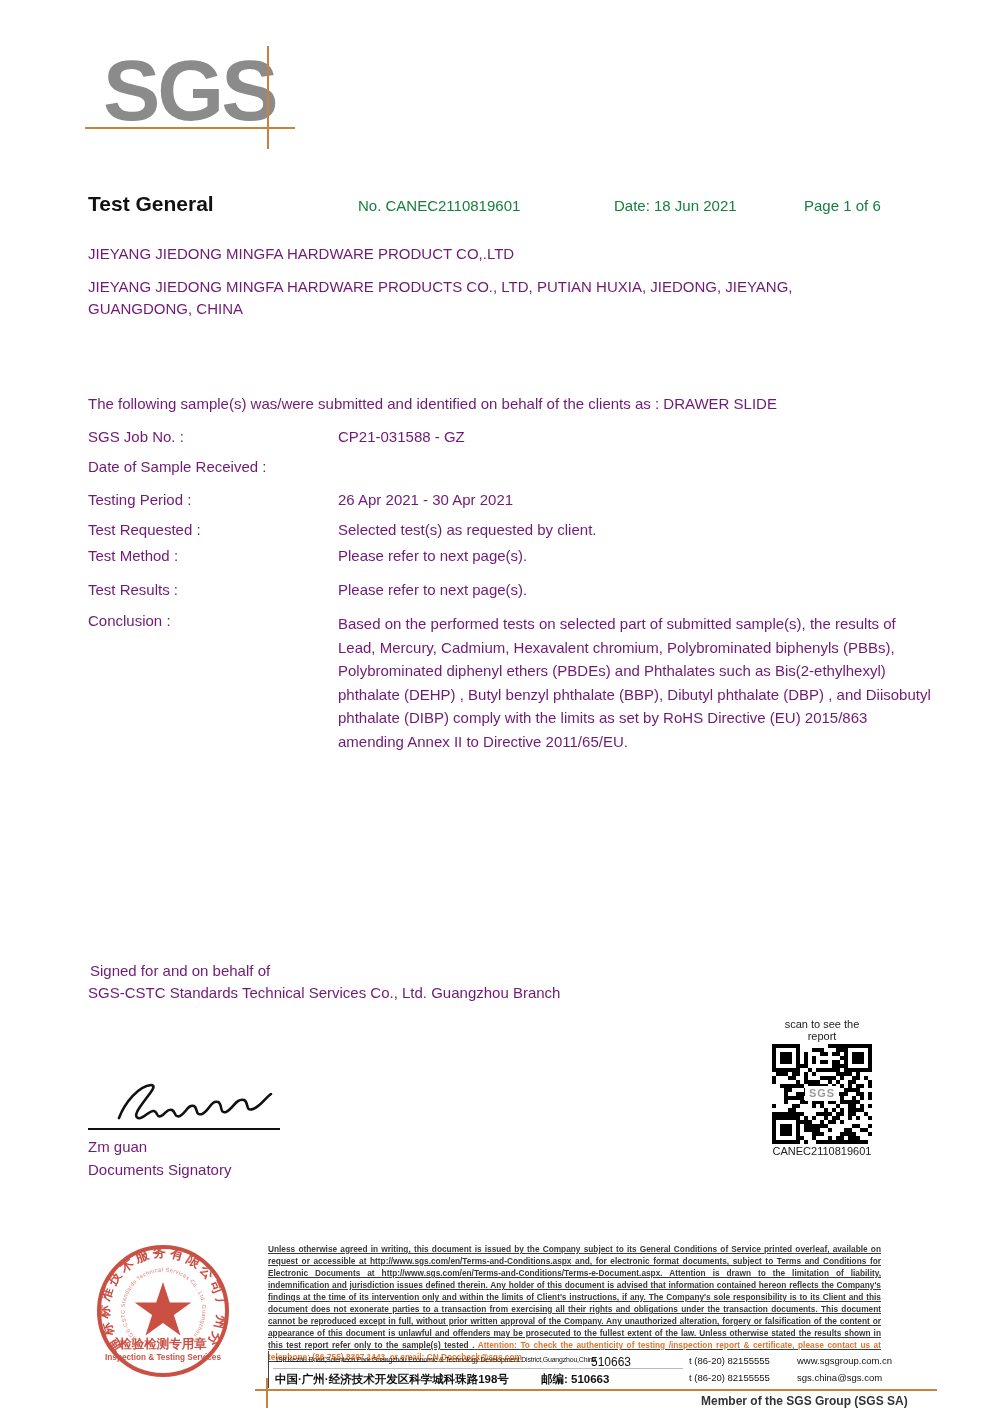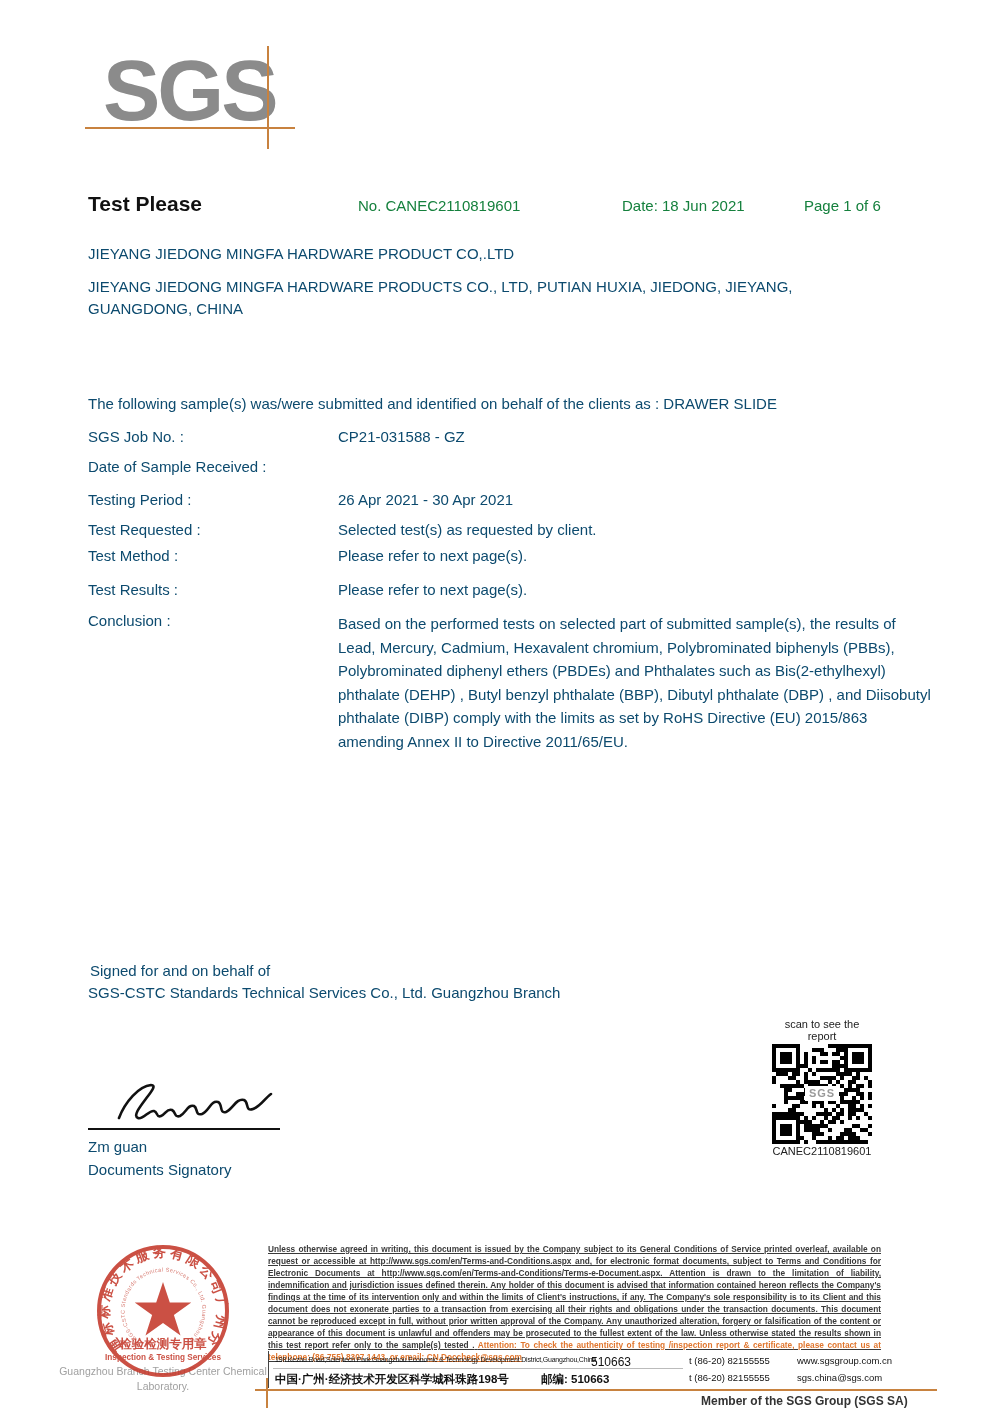--- a/index.html
+++ b/index.html
@@ -7,21 +7,21 @@
     position:relative;width:1000px;height:1414px;background:#fff;
     font-family:"Liberation Sans","DejaVu Sans",sans-serif;color:#1f1f1f;overflow:hidden;padding-left:30px;
   }
   .abs{position:absolute;}
   
   .logo-text{font-weight:bold;font-size:86px;color:#8b8b8b;letter-spacing:-3px;line-height:1;transform:scale(1.04,0.98);transform-origin:left top;}
   .rule-orange{background:#c8823f;}
   
   .title{font-size:21px;font-weight:bold;color:#111;}
   .h-item{font-size:15px;color:#15803d;}
-  .body-text{font-size:15px;color:#0c4a6e;}
+  .body-text{font-size:15px;color:#701a75;}
   .addr{width:810px;line-height:22px;}
   
   .row-label{left:88px;width:245px;}
   .row-value{left:338px;width:600px;}
   .conclusion{line-height:23.6px;width:597px;text-align:left;}
   
   .sig-line{background:#111;height:2px;}
   
   .qr-wrap{width:104px;text-align:center;font-size:11px;color:#222;}
   .qr-box{position:relative;width:100px;height:100px;margin:2px auto 1px auto;}
@@ -50,23 +50,23 @@
 <body>
 
 <div class="page">
 
   <div class="abs" style="left:103px;top:47px;">
     <span class="logo-text">SGS</span>
   </div>
   <div class="abs rule-orange" style="left:85px;top:127px;width:210px;height:2px;"></div>
   <div class="abs rule-orange" style="left:267px;top:46px;width:2px;height:103px;"></div>
 
-  <div class="abs title" style="left:88px;top:192px;">Test Please</div>
+  <div class="abs title" style="left:88px;top:192px;">Test General</div>
   <div class="abs h-item" style="left:358px;top:197px;">No. CANEC2110819601</div>
-  <div class="abs h-item" style="left:614px;top:197px;margin-left:8px;">Date: 18 Jun 2021</div>
+  <div class="abs h-item" style="left:614px;top:197px;">Date: 18 Jun 2021</div>
   <div class="abs h-item" style="left:804px;top:197px;">Page 1 of 6</div>
 
   <div class="abs body-text" style="left:88px;top:245px;">JIEYANG JIEDONG MINGFA HARDWARE PRODUCT CO,.LTD</div>
   <div class="abs body-text addr" style="left:88px;top:276px;">JIEYANG JIEDONG MINGFA HARDWARE PRODUCTS CO., LTD, PUTIAN HUXIA, JIEDONG, JIEYANG, GUANGDONG, CHINA</div>
 
   <div class="abs body-text" style="left:88px;top:395px;">The following sample(s) was/were submitted and identified on behalf of the clients as : DRAWER SLIDE</div>
 
   <div class="abs body-text row-label" style="top:428px;">SGS Job No. :</div>
   <div class="abs body-text row-value" style="top:428px;">CP21-031588 - GZ</div>
 
@@ -346,21 +346,20 @@
           <rect x="80" y="96" width="4" height="4" fill="#000"></rect>
           <rect x="84" y="96" width="4" height="4" fill="#000"></rect>
           <rect x="88" y="96" width="4" height="4" fill="#000"></rect>
           <rect x="92" y="96" width="4" height="4" fill="#000"></rect>
         </svg>
       <div class="qr-center">SGS</div>
     </div>
     <div>CANEC2110819601</div>
   </div>
 
-  <div class="abs stamp-under" style="left:48px;top:1364px;">Guangzhou Branch Testing Center Chemical Laboratory.</div>
 
   <svg class="abs stamp" style="left:94px;top:1242px;" width="138" height="138" viewBox="0 0 138 138">
     <defs>
       <path id="ringPath" d="M 30.6,107.4 A 54.3,54.3 0 1 1 107.4,107.4"></path>
       <path id="innerRingPath" d="M 42.5,96.5 A 38.9,38.9 0 1 1 96.5,96.5"></path>
     </defs>
     <circle cx="69" cy="69" r="64" fill="none" stroke="#c4392b" stroke-width="4"></circle>
     <text font-size="13.5" font-weight="bold" fill="#c4392b" letter-spacing="3">
       <textPath href="#ringPath" startOffset="2">通标标准技术服务有限公司广州分公司</textPath>
     </text>

